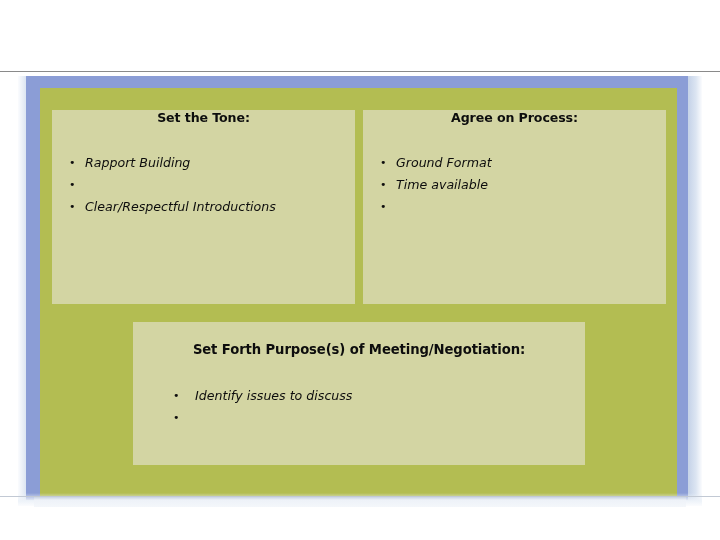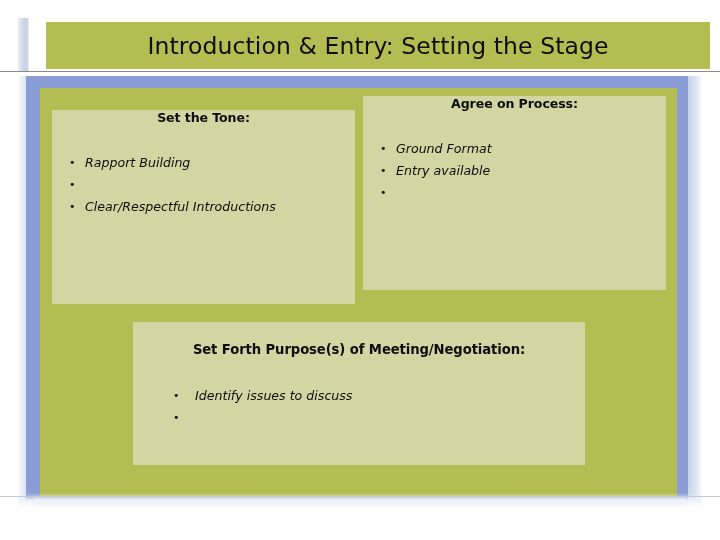--- a/index.html
+++ b/index.html
@@ -136,21 +136,21 @@
     z-index: 4;
   }
   .panel-left {
     left: 52px;
     top: 110px;
     width: 303px;
     height: 194px;
   }
   .panel-right {
     left: 363px;
-    top: 96px;
+    top: 110px;
     width: 303px;
     height: 194px;
   }
   .panel-bottom {
     left: 133px;
     top: 322px;
     width: 452px;
     height: 143px;
   }
 
@@ -204,25 +204,20 @@
   .panel-left .bullet-dot { padding-left: 7px; }
   .panel-right .bullet-dot { padding-left: 7px; }
   .panel-bottom .bullet-dot { padding-left: 32px; }
   .bullet-text { white-space: nowrap; font-style: italic; }
 </style>
 </head>
 <body>
 
 <div id="slide">
 
-  <div class="title-outer">
-    <div class="title-band">
-      <div class="title-text">Introduction &amp; Entry: Setting the Stage</div>
-    </div>
-  </div>
   <div class="title-rule"></div>
 
   <div class="frame-lightblue"></div>
   <div class="frame-blue"></div>
   <div class="frame-olive"></div>
 
   <div class="panel panel-left">
     <div class="panel-heading">Set the Tone:</div>
     <ul class="bullet-list">
       <li class="bullet-item">
@@ -241,21 +236,21 @@
 
   <div class="panel panel-right">
     <div class="panel-heading">Agree on Process:</div>
     <ul class="bullet-list">
       <li class="bullet-item">
         <span class="bullet-dot">•</span>
         <span class="bullet-text">Ground Format</span>
       </li>
       <li class="bullet-item">
         <span class="bullet-dot">•</span>
-        <span class="bullet-text">Entry available</span>
+        <span class="bullet-text">Time available</span>
       </li>
       <li class="bullet-item">
         <span class="bullet-dot">•</span>
       </li>
     </ul>
   </div>
 
   <div class="panel panel-bottom">
     <div class="panel-heading">Set Forth Purpose(s) of Meeting/Negotiation:</div>
     <ul class="bullet-list">

